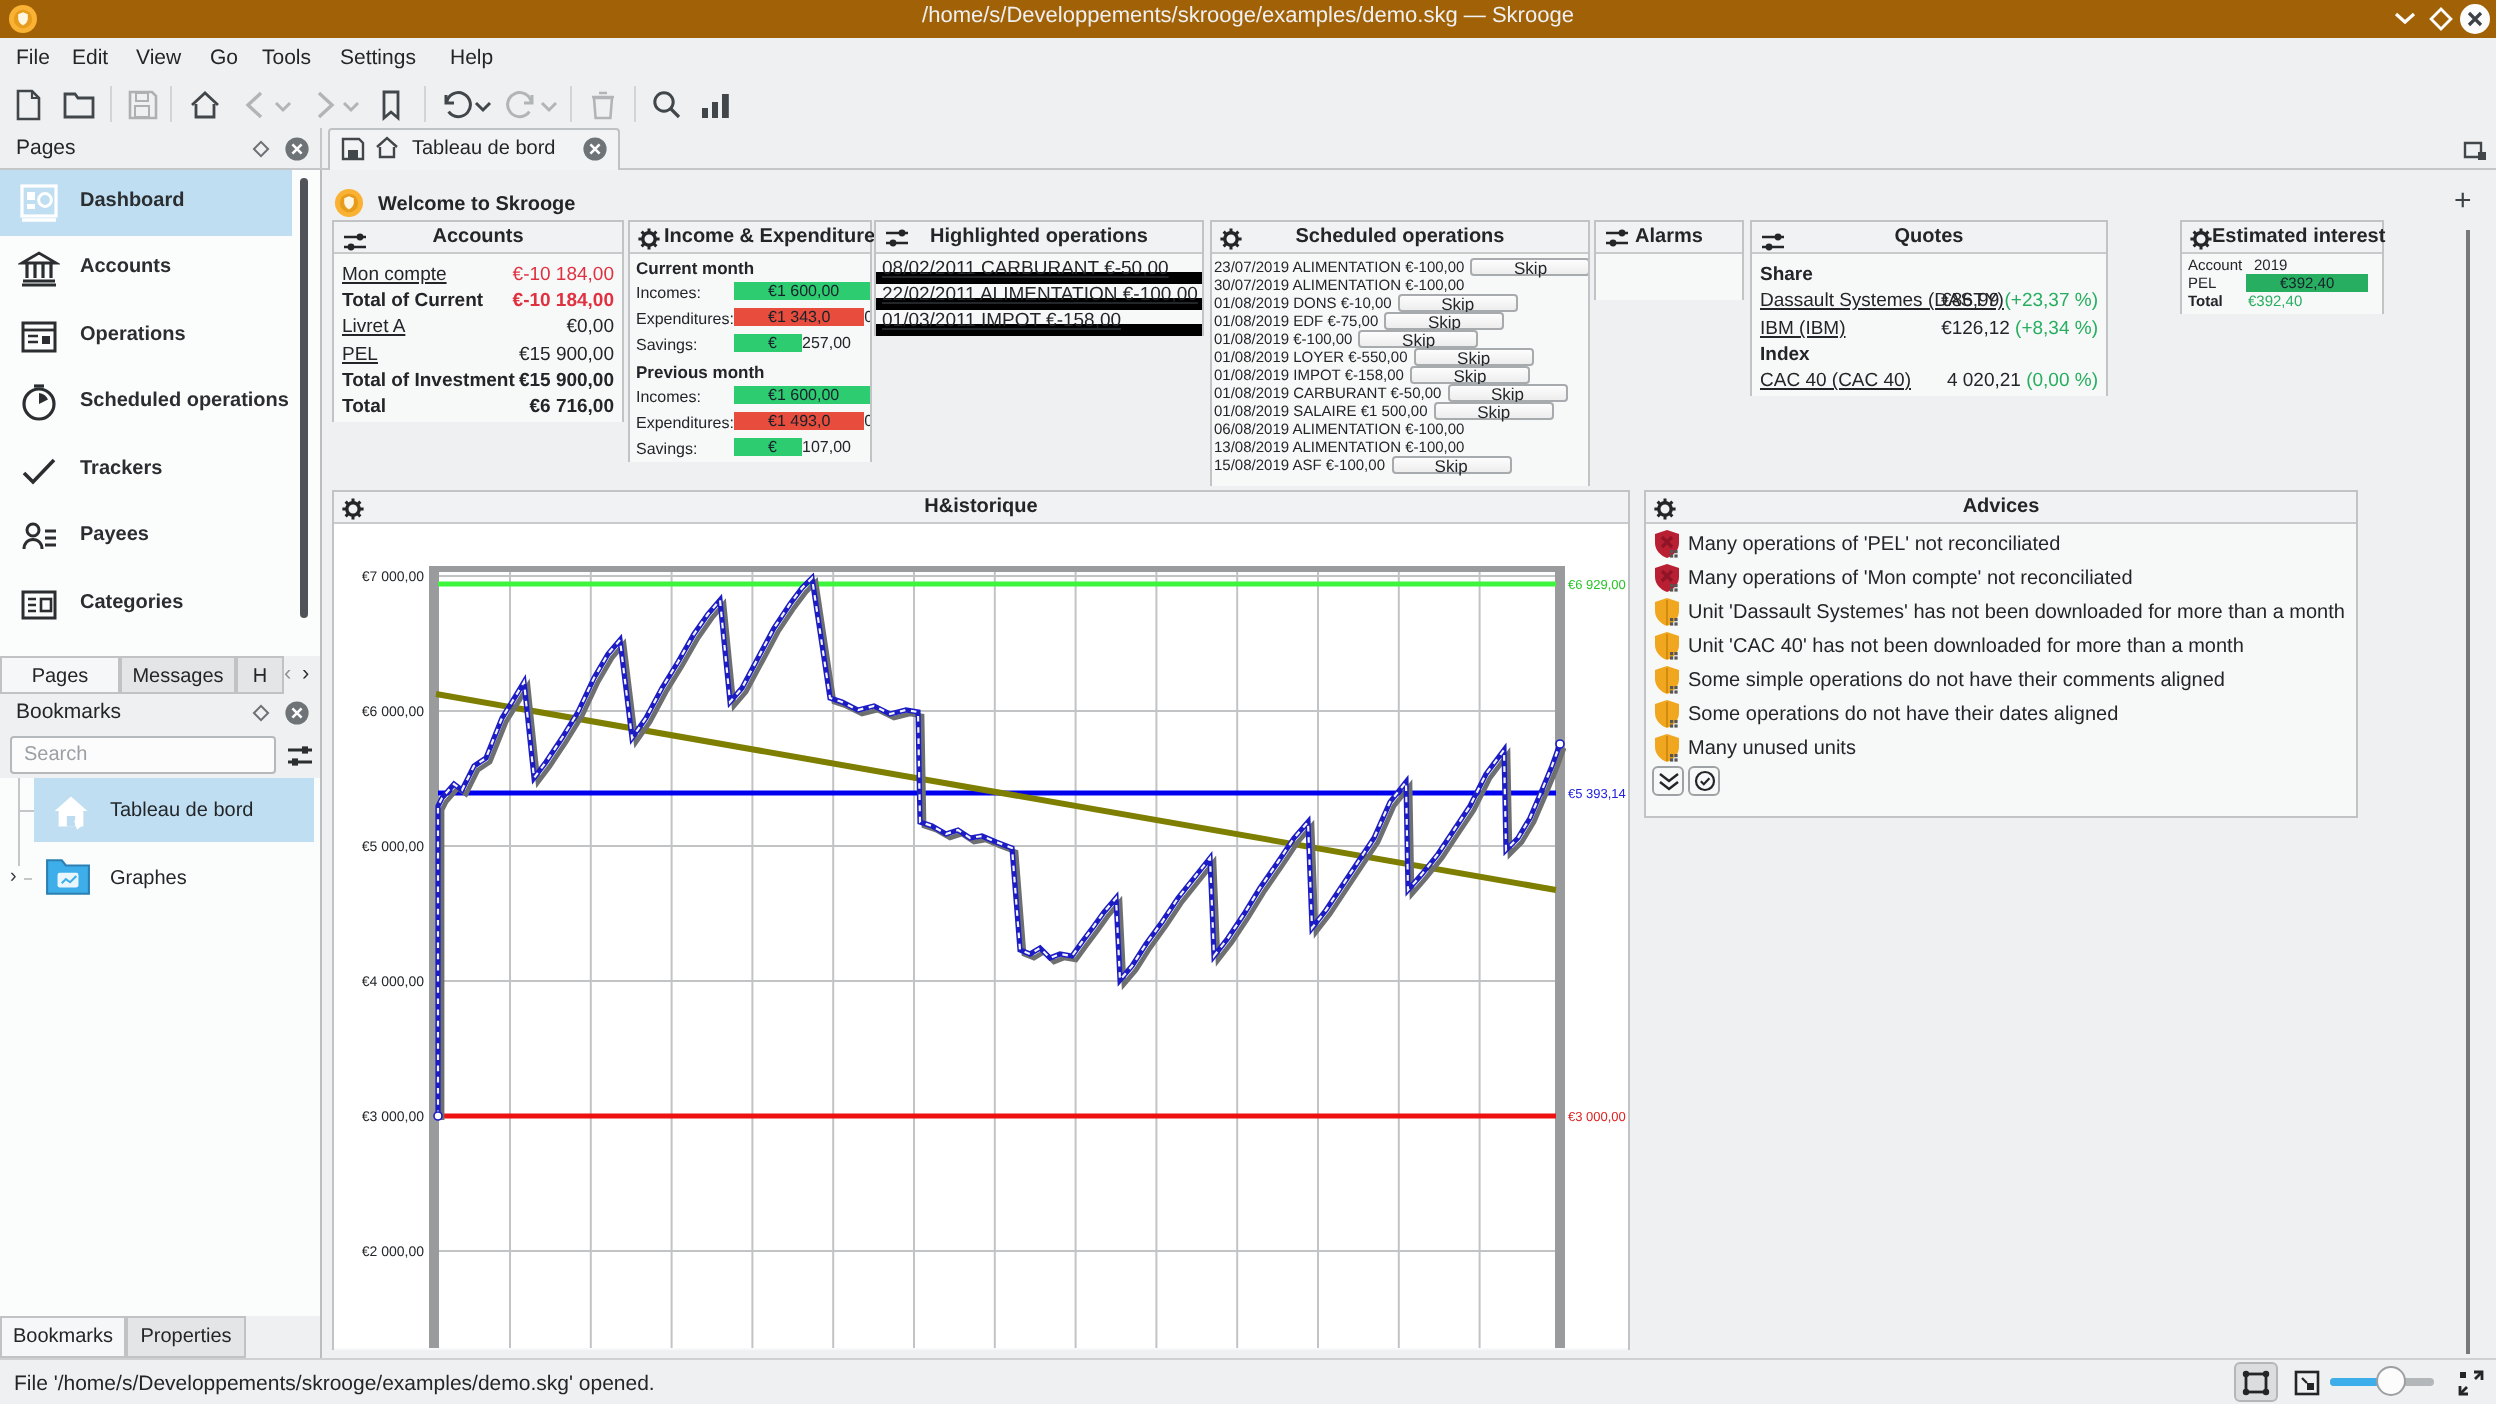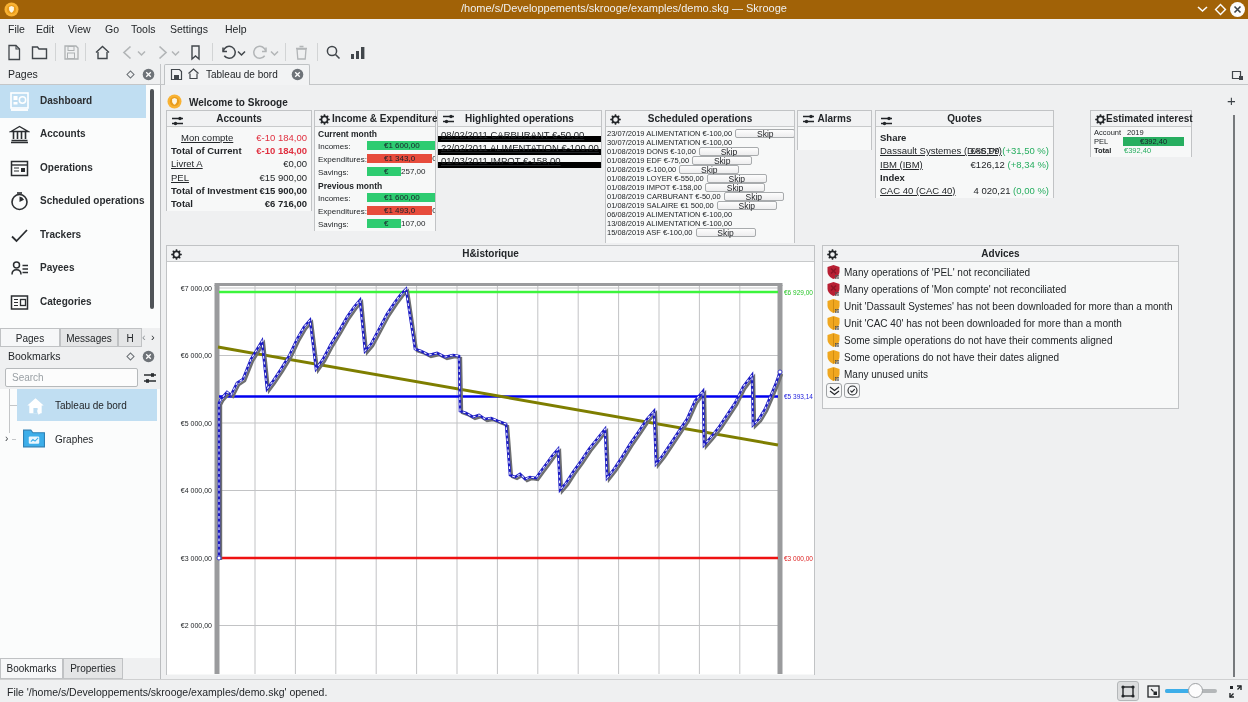--- a/index.html
+++ b/index.html
@@ -333,21 +333,21 @@
 
 <div class="widget" style="left:166px;top:110px;width:146px;height:101px">
   <div class="whdr">Accounts
     <svg class="abs" style="left:5px;top:5px" width="12" height="10" viewBox="0 0 12 10">
         <path d="M0 2.5h11M0 7.5h11" stroke="#232629" stroke-width="1.3"></path>
         <circle cx="8" cy="2.5" r="1.7" fill="#232629"></circle>
         <circle cx="3.5" cy="7.5" r="1.7" fill="#232629"></circle>
       </svg>
   </div>
   <div class="wbody" style="height:84px;font-size:9.5px">
-    <div class="abs" style="left:14px;top:5px"><span class="lnk">Mon compte</span></div>
+    <div class="abs" style="left:4px;top:5px"><span class="lnk">Mon compte</span></div>
       <div class="r red" style="top:5px">€-10 184,00</div>
     <div class="abs b" style="left:4px;top:18px">Total of Current</div>
       <div class="r red b" style="top:18px">€-10 184,00</div>
     <div class="abs" style="left:4px;top:31px"><span class="lnk">Livret A</span></div>
       <div class="r" style="top:31px">€0,00</div>
     <div class="abs" style="left:4px;top:45px"><span class="lnk">PEL</span></div>
       <div class="r" style="top:45px">€15 900,00</div>
     <div class="abs b" style="left:4px;top:58px">Total of Investment</div>
       <div class="r b" style="top:58px">€15 900,00</div>
     <div class="abs b" style="left:4px;top:71px">Total</div>
@@ -433,21 +433,21 @@
   <div class="whdr">Quotes
     <svg class="abs" style="left:5px;top:5px" width="12" height="10" viewBox="0 0 12 10">
         <path d="M0 2.5h11M0 7.5h11" stroke="#232629" stroke-width="1.3"></path>
         <circle cx="8" cy="2.5" r="1.7" fill="#232629"></circle>
         <circle cx="3.5" cy="7.5" r="1.7" fill="#232629"></circle>
       </svg>
   </div>
   <div class="wbody" style="height:71px;font-size:9.5px">
     <div class="abs b" style="left:4px;top:5px">Share</div>
     <div class="abs" style="left:4px;top:18px"><span class="lnk">Dassault Systemes (DASTY)</span></div>
-      <div class="r" style="top:18px">€86,99 <span class="grn">(+31,50 %)</span></div>
+      <div class="r" style="top:18px">€86,99 <span class="grn">(+23,37 %)</span></div>
     <div class="abs" style="left:4px;top:32px"><span class="lnk">IBM (IBM)</span></div>
       <div class="r" style="top:32px">€126,12 <span class="grn">(+8,34 %)</span></div>
     <div class="abs b" style="left:4px;top:45px">Index</div>
     <div class="abs" style="left:4px;top:58px"><span class="lnk">CAC 40 (CAC 40)</span></div>
       <div class="r" style="top:58px">4 020,21 <span class="grn">(0,00 %)</span></div>
   </div>
 </div>
 
 <div class="widget" style="left:1090px;top:110px;width:102px;height:47px">
   <div class="whdr" style="text-align:left;padding-left:15px">Estimated interest

